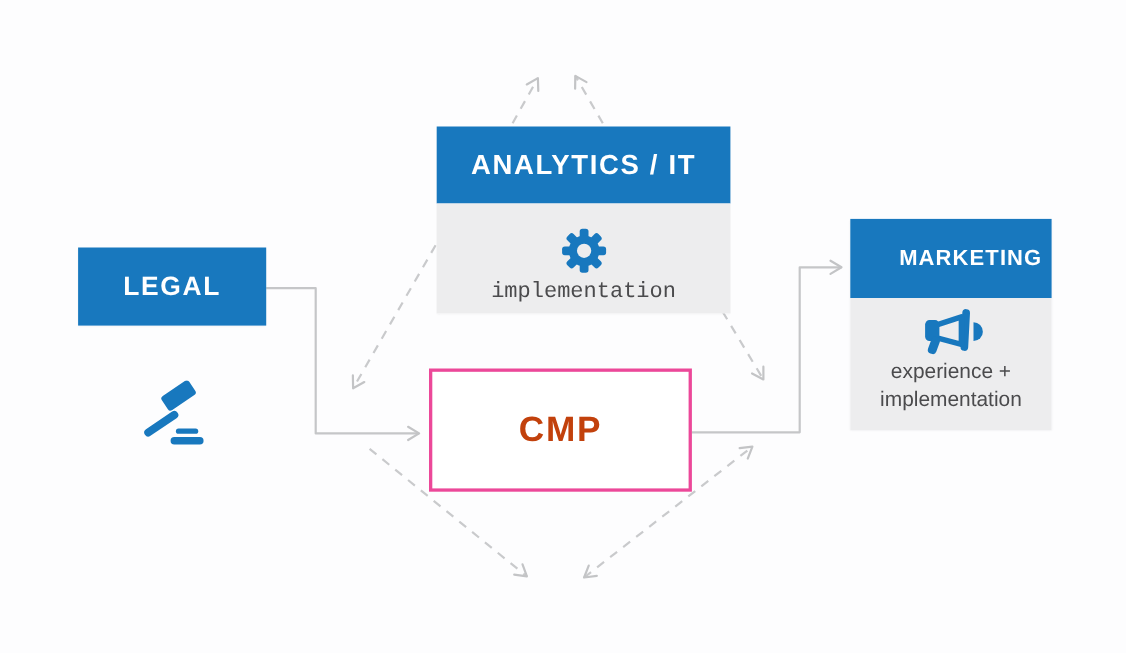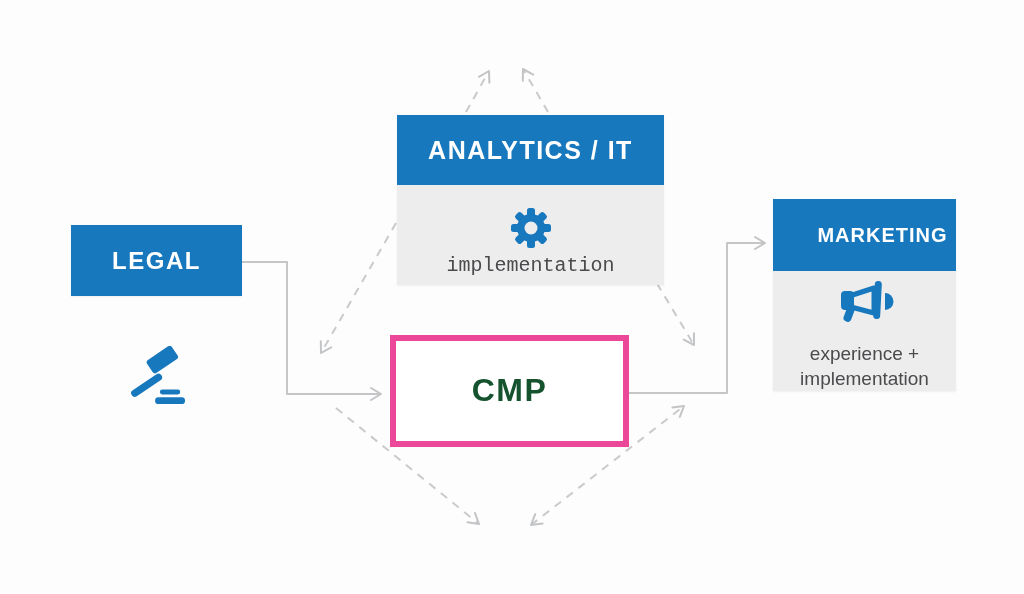--- a/index.html
+++ b/index.html
@@ -35,28 +35,28 @@
   .legal-box .box-body   { height:45px; font-size:19px; }
   
   .analytics-box { left:397px; top:115px; width:267px; }
   .analytics-box .box-header { height:70px; font-size:25px; }
   .analytics-box .box-body   { height:100px; font-size:20px; justify-content:center; padding-top:10px;font-family:Liberation Mono, monospace; }
   .analytics-box .box-body .subtitle { margin-top:2px; }
   
   .marketing-box { left:773px; top:199px; width:183px; }
   .marketing-box .box-header { height:72px; font-size:20px; letter-spacing:1px;padding-left:36px; }
   .marketing-box .box-body   { height:120px; font-size:19px; line-height:1.3; justify-content:flex-start; padding-top:9px; }
-  .marketing-box .box-body .subtitle { margin-top:18px; }
+  .marketing-box .box-body .subtitle { margin-top:3px; }
   
   .cmp-box {
     position:absolute; left:390px; top:335px; width:239px; height:112px;
     background:#ffffff;
-    border:6px solid #ec4899;
+    border:3px solid #ec4899;
     display:flex; flex-direction:column; align-items:center; justify-content:center;
-    color:#14532d;
+    color:#c2410c;
     font-weight:700; font-size:32px; letter-spacing:1.5px;
     line-height:1.12;
     box-shadow:none;
   }
   
   .icon-wrap { position:absolute; display:flex; align-items:center; justify-content:center; }
   .gavel-wrap { left:124px; top:346px; width:66px; height:60px; }
   .gear-wrap  { width:48px; height:48px; margin-bottom:0; }
   .megaphone-wrap { width:58px; height:44px; }
 </style>

